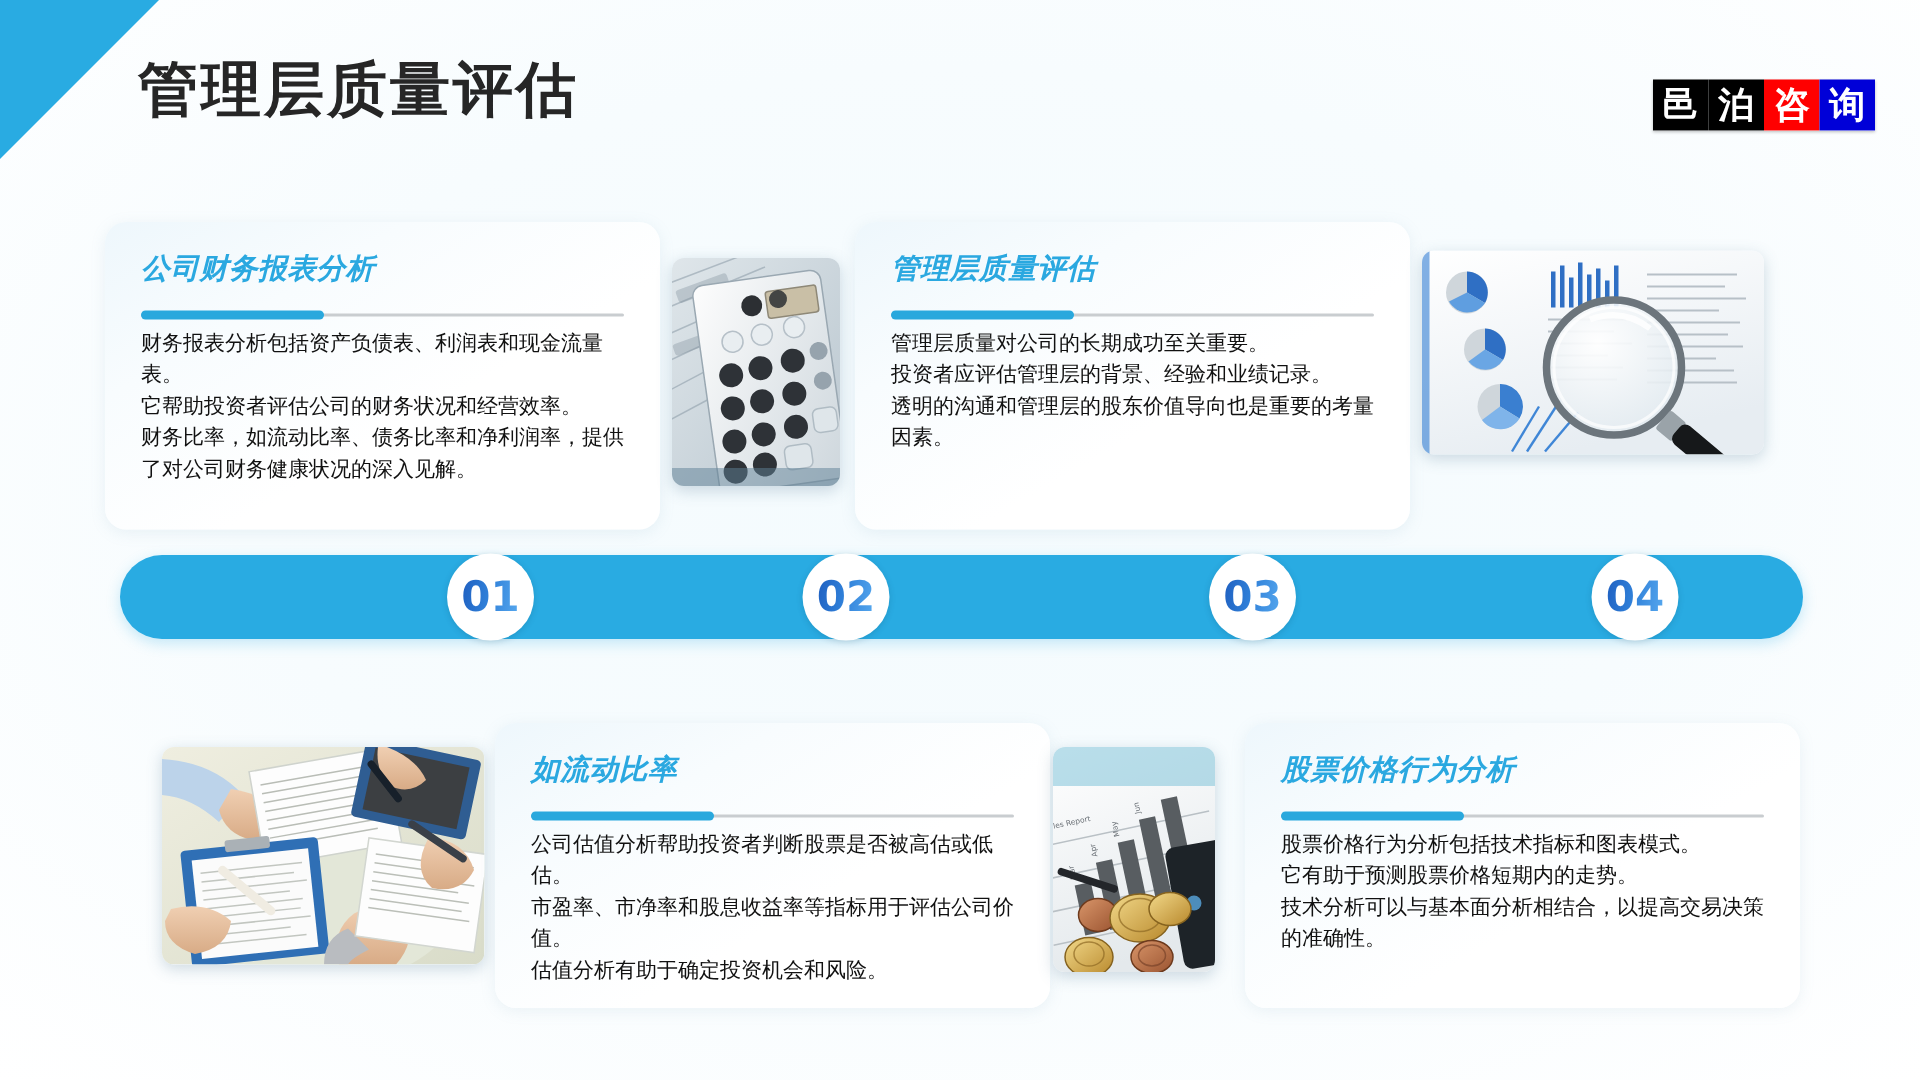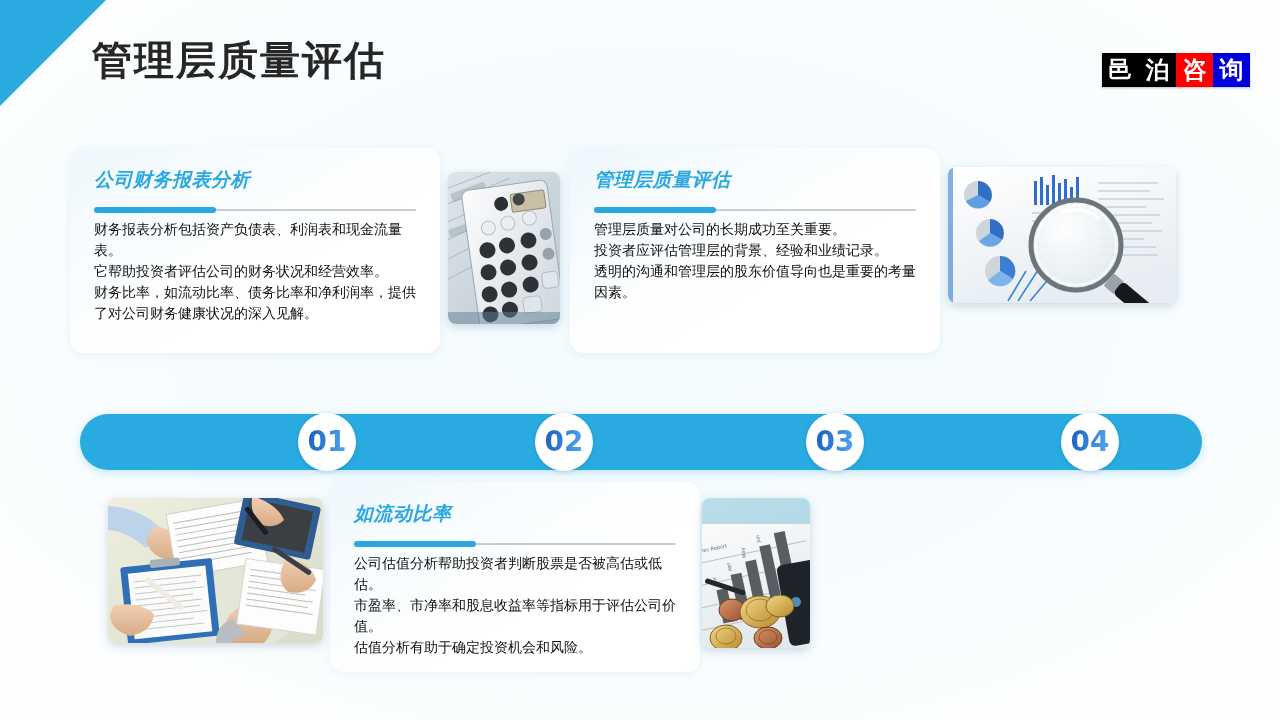--- a/index.html
+++ b/index.html
@@ -84,21 +84,20 @@
   #photo-2{left:948px;top:167px;width:228px;height:136px;}
   #photo-3{left:108px;top:498px;width:215px;height:145px;}
   #photo-4{left:702px;top:498px;width:108px;height:150px;}
   .photo svg{display:block;width:100%;height:100%;}
 
   
   .numbar{
     position:absolute;left:80px;top:370px;width:1122px;height:56px;
     background:#29abe2;border-radius:39px;
     box-shadow:0 3px 9px rgba(41,171,226,.25);
-    margin-top:44px;
   }
   .numdot{
     position:absolute;top:50%;transform:translate(-50%,-50%);
     width:58px;height:58px;border-radius:50%;
     background:#ffffff;
     display:flex;align-items:center;justify-content:center;
     box-shadow:0 1px 4px rgba(0,60,90,.18);
   }
   .numdot span{
     font-size:28px;font-weight:700;line-height:1;
@@ -443,14 +442,24 @@
         <ellipse cx="58" cy="112" rx="14" ry="11" fill="none" stroke="#8e6a23" opacity=".7"></ellipse>
         <ellipse cx="78" cy="108" rx="14" ry="11" fill="url(#g-gold)" stroke="#86631f"></ellipse>
         <ellipse cx="24" cy="140" rx="16" ry="13" fill="url(#g-gold)" stroke="#86631f"></ellipse>
         <ellipse cx="24" cy="138" rx="10" ry="8" fill="none" stroke="#8e6a23" opacity=".7"></ellipse>
         <ellipse cx="66" cy="140" rx="14" ry="11" fill="url(#g-copper)" stroke="#6d3a1d"></ellipse>
         <ellipse cx="66" cy="139" rx="9" ry="7" fill="none" stroke="#79432a" opacity=".7"></ellipse>
       </g>
     </svg>
   </div>
 
+  <div class="card" id="card-4">
+    <h3 class="card-title">股票价格行为分析</h3>
+    <div class="divider">
+      <div class="grey"></div>
+      <div class="blue"></div>
+    </div>
+    <div class="card-body">股票价格行为分析包括技术指标和图表模式。
+它有助于预测股票价格短期内的走势。
+技术分析可以与基本面分析相结合，以提高交易决策的准确性。</div>
+  </div>
 
 </div>
 
 </body></html>

